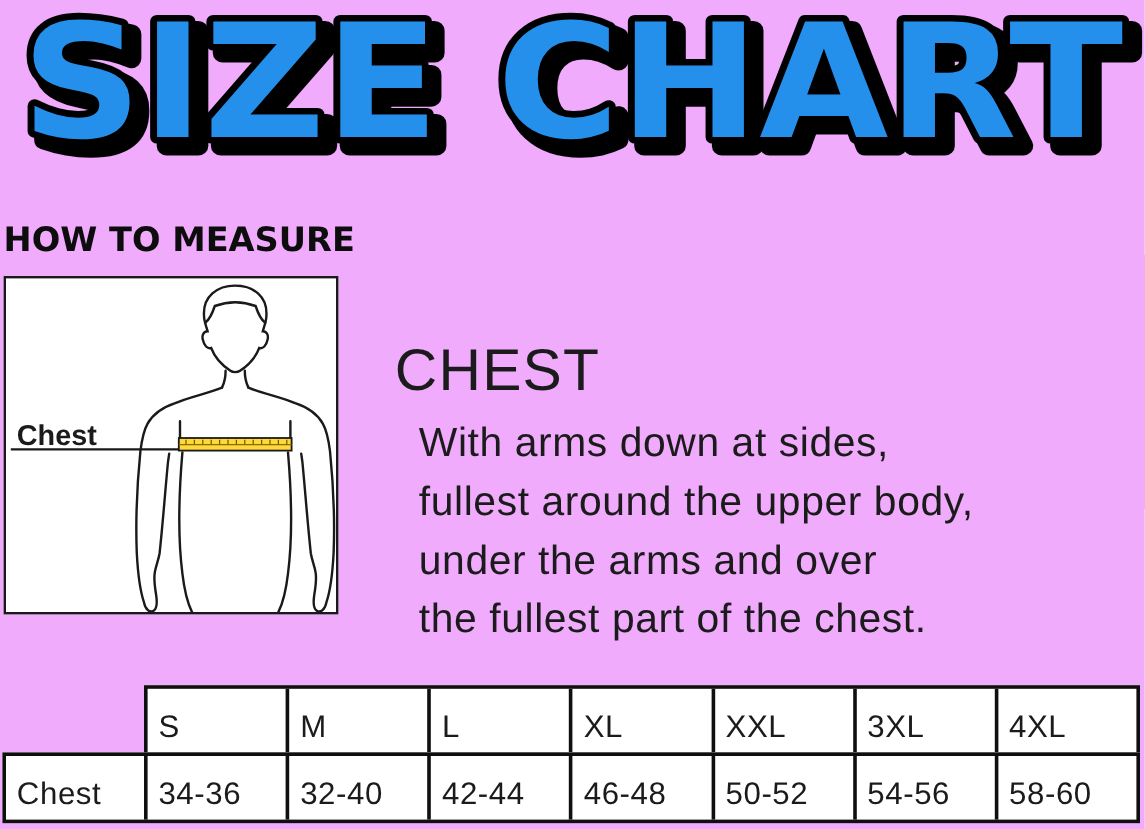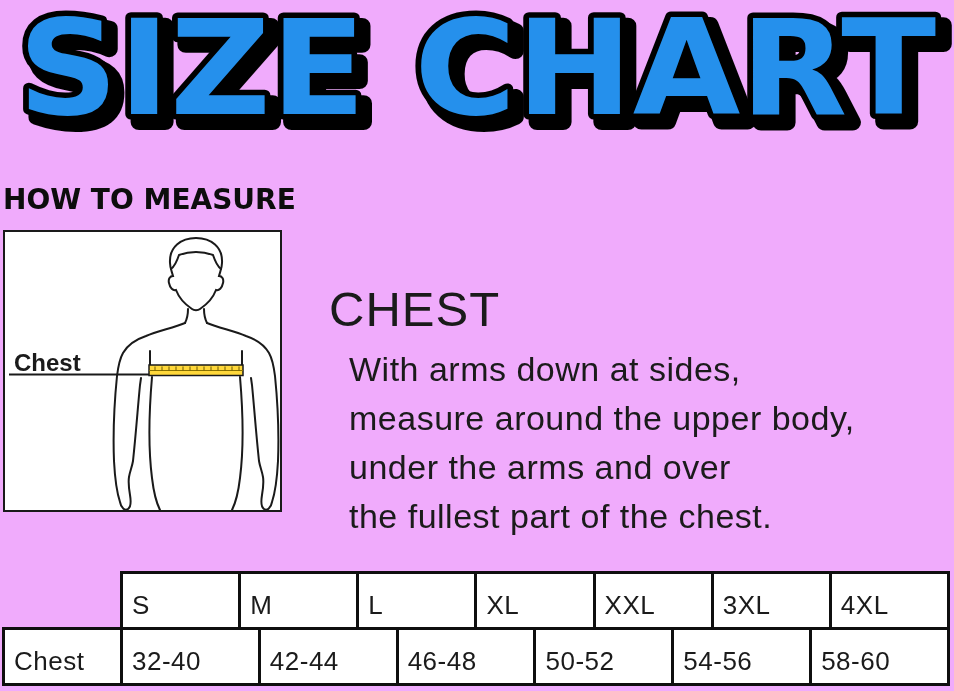--- a/index.html
+++ b/index.html
@@ -102,38 +102,39 @@
 
       <path d="M4,142.5 L144,142.5" stroke="#1a1a1a" stroke-width="2" fill="none"></path>
       <text x="9" y="139" font-size="24" font-weight="bold" fill="#1b1b1b" font-family="Liberation Sans, sans-serif">Chest</text>
     </svg>
   </div>
 
   <div class="measure-block">
     <h2 class="measure-heading">CHEST</h2>
     <div class="measure-lines">
       <div class="measure-line">With arms down at sides,</div>
-      <div class="measure-line">measure around the upper body,</div>
+      <div class="measure-line">fullest around the upper body,</div>
       <div class="measure-line">under the arms and over</div>
       <div class="measure-line">the fullest part of the chest.</div>
     </div>
   </div>
 
   <div class="size-header-row">
     <div class="cell">S</div>
     <div class="cell">M</div>
     <div class="cell">L</div>
     <div class="cell">XL</div>
     <div class="cell">XXL</div>
     <div class="cell">3XL</div>
     <div class="cell">4XL</div>
   </div>
 
   <div class="size-data-row">
     <div class="cell label-cell">Chest</div>
+    <div class="cell">34-36</div>
     <div class="cell">32-40</div>
     <div class="cell">42-44</div>
     <div class="cell">46-48</div>
     <div class="cell">50-52</div>
     <div class="cell">54-56</div>
     <div class="cell">58-60</div>
   </div>
 
 </div>
 

